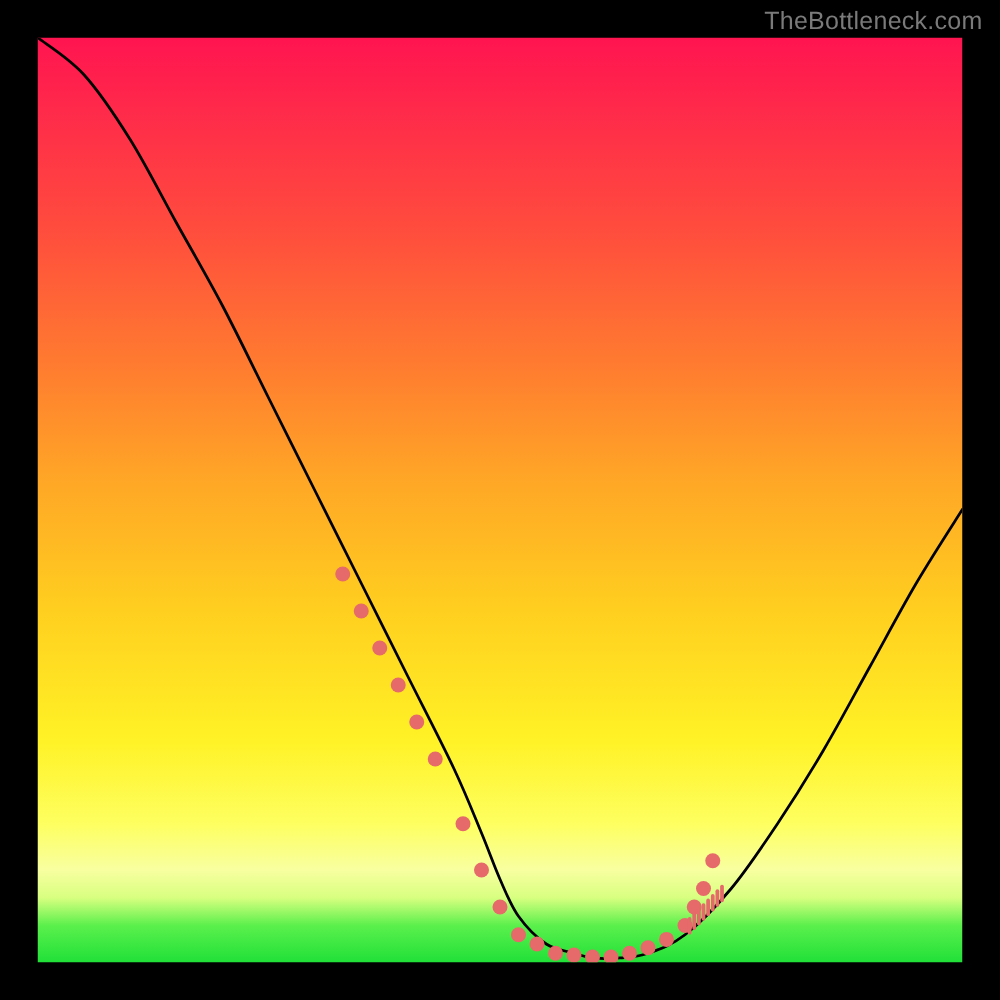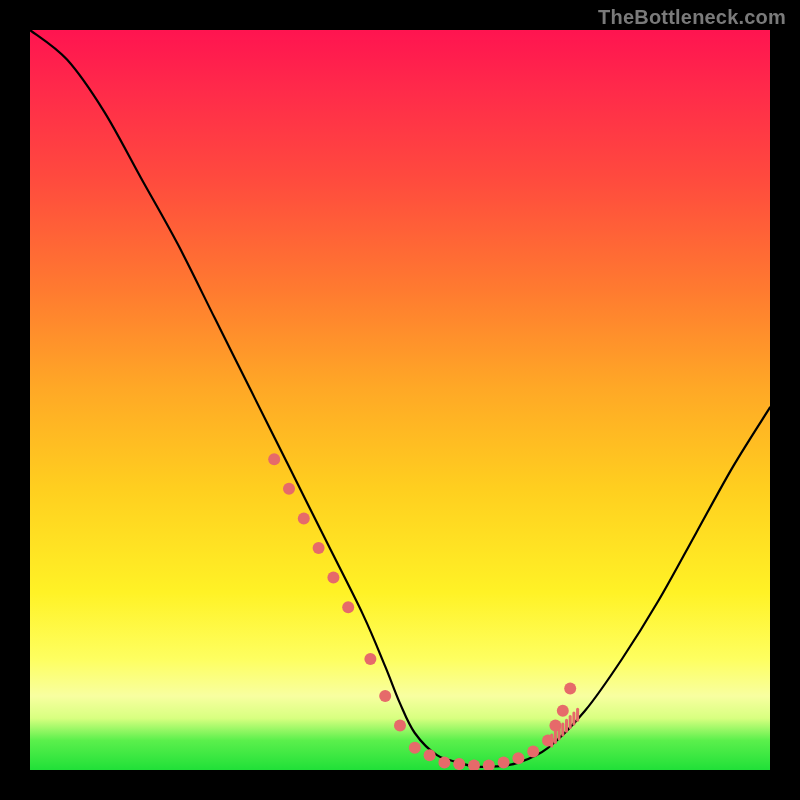--- a/index.html
+++ b/index.html
@@ -49,21 +49,21 @@
     position: absolute;
     inset: 0;
     pointer-events: none;
   }
   .attrib {
     position: absolute;
     top: 6px;
     right: 14px;
     color: #7a7a7a;
     font-size: 20px;
-    font-weight: 700;
+    font-weight: 400;
     letter-spacing: 0.2px;
     user-select: none;
   }
 </style>
 </head>
 <body>
 
 <div class="frame">
 
   <div class="plot-area">

